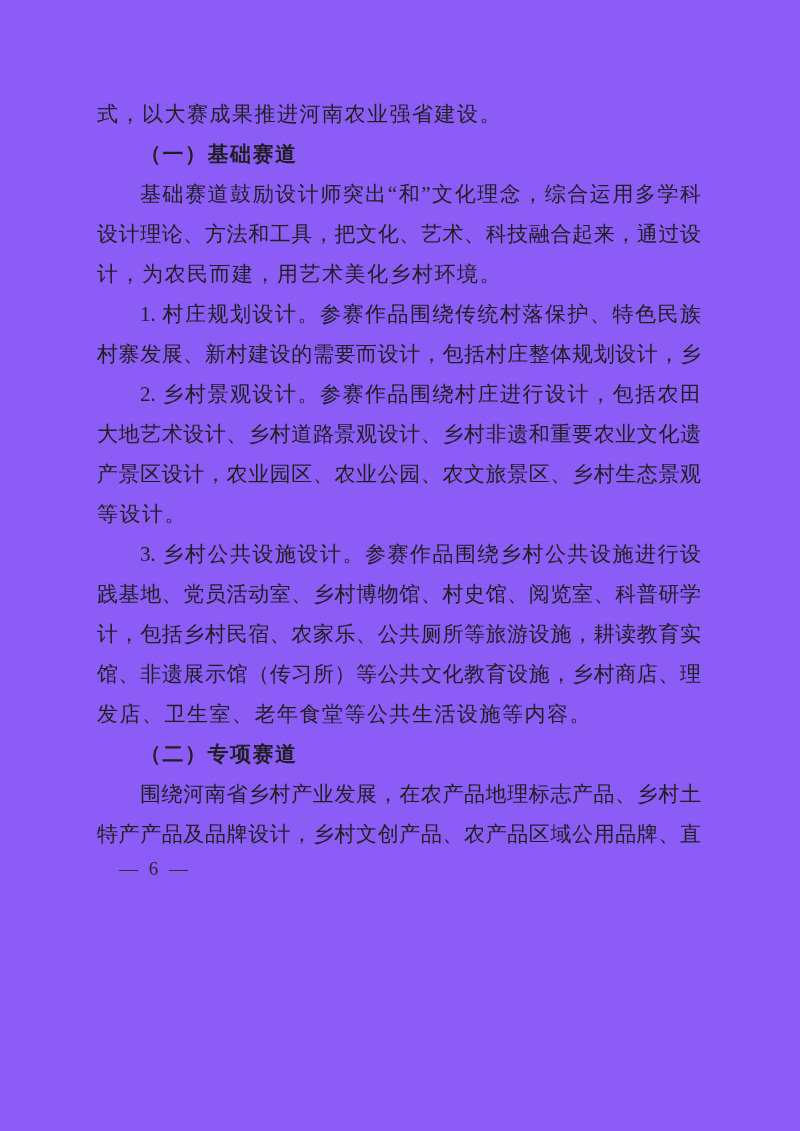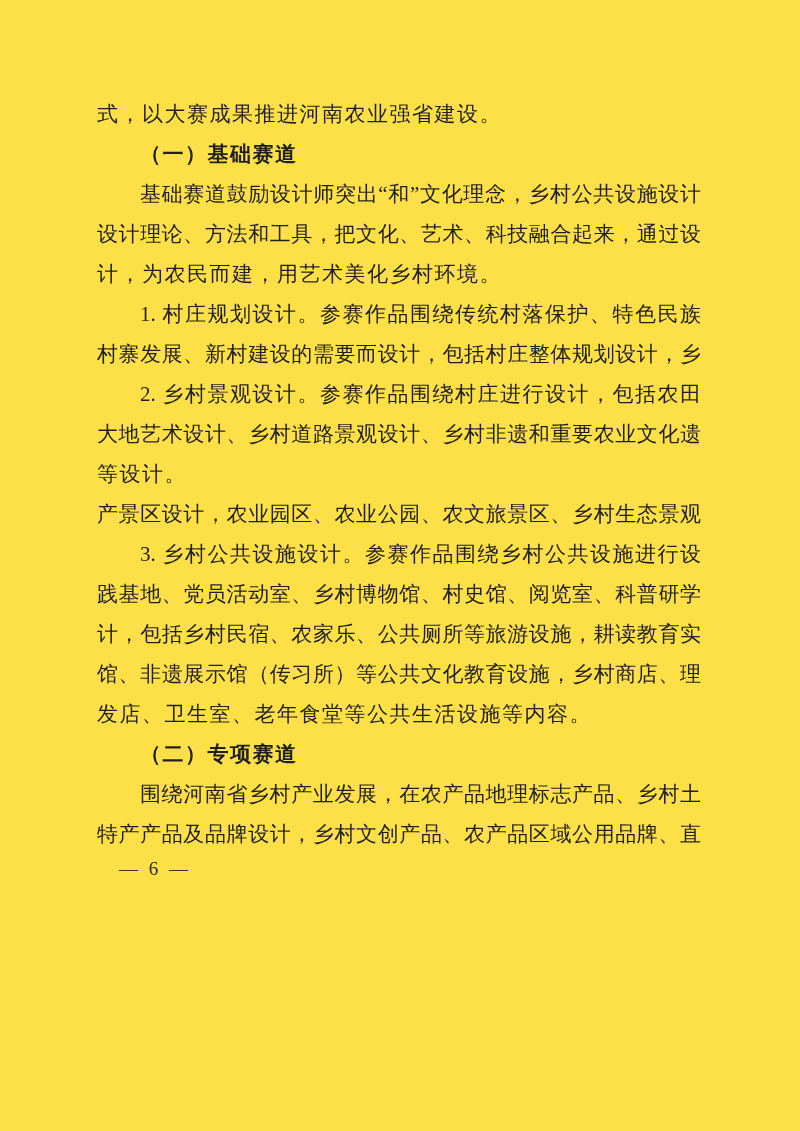--- a/index.html
+++ b/index.html
@@ -4,21 +4,21 @@
 <style>
   html, body {
     margin: 0;
     padding: 0;
     background: #ffffff;
   }
   .page {
     position: relative;
     width: 800px;
     height: 1131px;
-    background: #fde047;
+    background: #8b5cf6;
     overflow: hidden;
     font-family: "Liberation Serif", "DejaVu Serif", serif;
     color: #1f1f1f;
   }
   .content {
     position: absolute;
     left: 97px;
     top: 94px;
     width: 604px;
   }
@@ -53,29 +53,29 @@
   }
 </style>
 </head>
 <body>
 
 <div class="page">
   <div class="content">
     <div>
         <div class="line">式，以大赛成果推进河南农业强省建设。</div>
         <div class="line indent bold">（一）基础赛道</div>
-        <div class="line justify indent">基础赛道鼓励设计师突出“和”文化理念，乡村公共设施设计</div>
+        <div class="line justify indent">基础赛道鼓励设计师突出“和”文化理念，综合运用多学科</div>
         <div class="line justify">设计理论、方法和工具，把文化、艺术、科技融合起来，通过设</div>
         <div class="line">计，为农民而建，用艺术美化乡村环境。</div>
         <div class="line justify indent">1. 村庄规划设计。参赛作品围绕传统村落保护、特色民族</div>
         <div class="line justify">村寨发展、新村建设的需要而设计，包括村庄整体规划设计，乡</div>
         <div class="line justify indent">2. 乡村景观设计。参赛作品围绕村庄进行设计，包括农田</div>
         <div class="line justify">大地艺术设计、乡村道路景观设计、乡村非遗和重要农业文化遗</div>
+        <div class="line justify">产景区设计，农业园区、农业公园、农文旅景区、乡村生态景观</div>
         <div class="line">等设计。</div>
-        <div class="line justify">产景区设计，农业园区、农业公园、农文旅景区、乡村生态景观</div>
         <div class="line justify indent">3. 乡村公共设施设计。参赛作品围绕乡村公共设施进行设</div>
         <div class="line justify">践基地、党员活动室、乡村博物馆、村史馆、阅览室、科普研学</div>
         <div class="line justify">计，包括乡村民宿、农家乐、公共厕所等旅游设施，耕读教育实</div>
         <div class="line justify">馆、非遗展示馆（传习所）等公共文化教育设施，乡村商店、理</div>
         <div class="line">发店、卫生室、老年食堂等公共生活设施等内容。</div>
         <div class="line indent bold">（二）专项赛道</div>
         <div class="line justify indent">围绕河南省乡村产业发展，在农产品地理标志产品、乡村土</div>
         <div class="line justify">特产产品及品牌设计，乡村文创产品、农产品区域公用品牌、直</div>
       </div>
     <div class="page-num">— 6 —</div>

